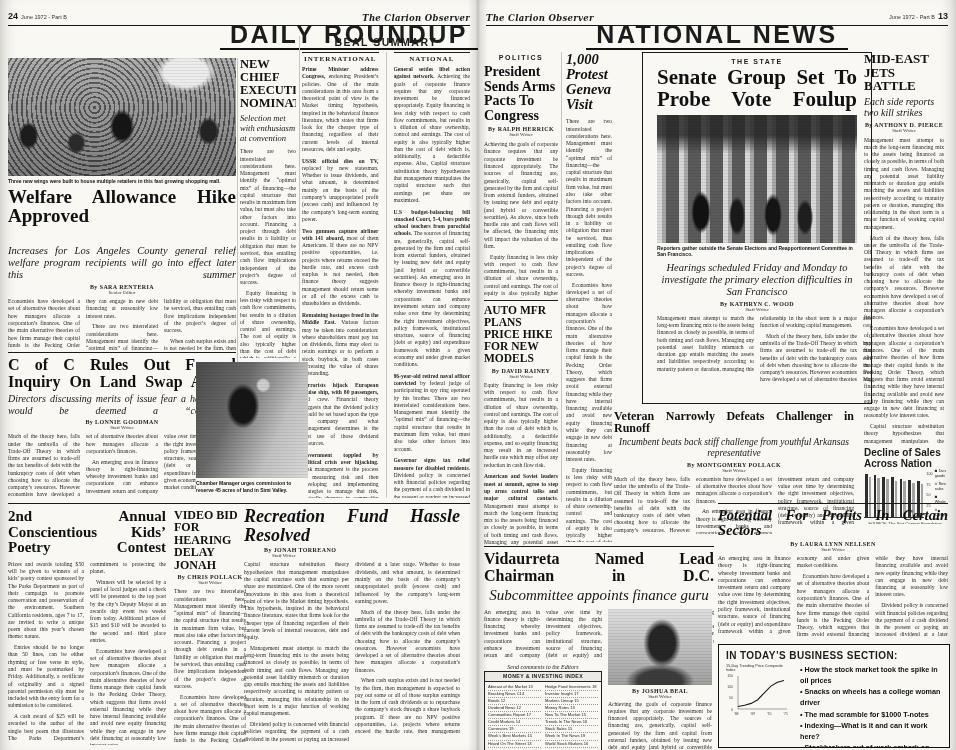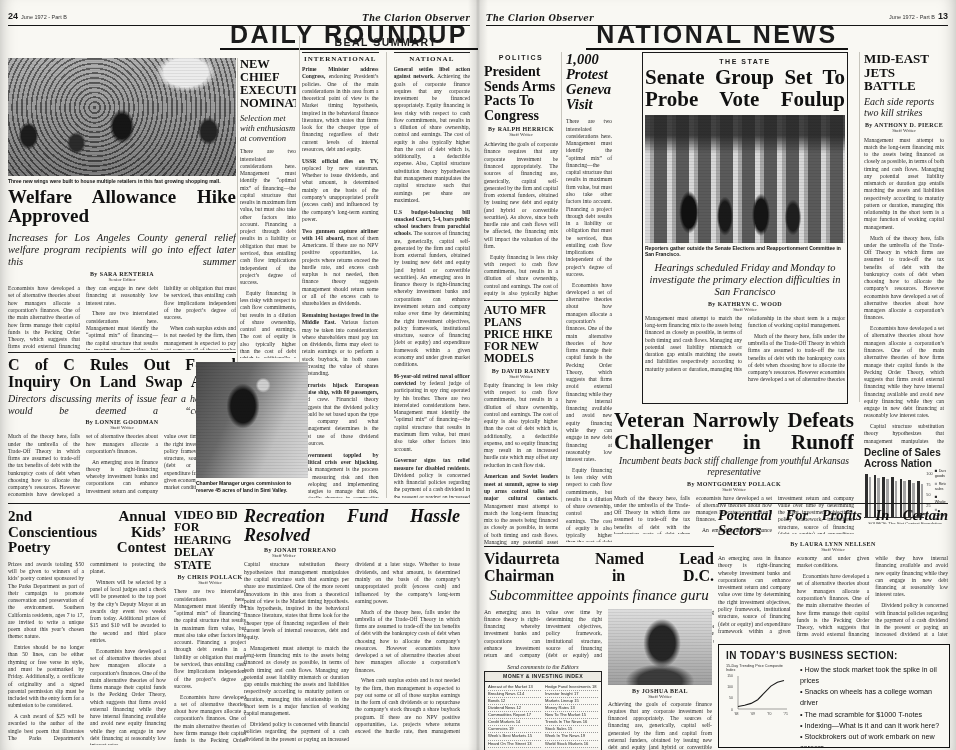--- a/index.html
+++ b/index.html
@@ -61,21 +61,21 @@
     linear-gradient(180deg,#dedede 0%,#bdbdbd 55%,#9f9f9f 100%);}
   
   .ns-title{font-family:"Liberation Sans",sans-serif;font-weight:bold;font-size:10.5px;letter-spacing:1.5px;text-align:center;margin-bottom:4px;}
   .ns-cols{display:flex;gap:7px;}
   .ns-col{width:81px;}
   .ns-col + .ns-col{border-left:1px solid #c7c5bd;padding-left:7px;}
   .ns-header{font-family:"Liberation Serif",serif;font-weight:bold;font-size:7px;letter-spacing:1px;text-align:center;border-top:1px solid #222;padding-top:2px;margin-bottom:3px;}
   .ns-items{font-size:5.6px;line-height:1.3;text-align:justify;color:#282828;}
   .ns-items p{margin:0 0 4.5px;}
   
-  #state-box{border:1.5px solid #1a1a1a;padding:5px 2px;background:#f9f8f3;}
+  #state-box{border:1.5px solid #1a1a1a;padding:5px 14px;background:#f9f8f3;}
   
   .chart-title{font-family:"Liberation Sans",sans-serif;font-weight:bold;font-size:10px;line-height:1.05;margin:2px 0 3px;}
   .chart-row{display:flex;align-items:stretch;gap:2px;height:46px;}
   .bars{display:flex;align-items:flex-end;gap:2.5px;flex:1;border-bottom:1px solid #333;padding:0 1px;}
   .bar-group{display:flex;align-items:flex-end;gap:1px;flex:1;height:100%;}
   .bar{width:2.6px;}
   .bar.s0{background:#2d2d2d;} .bar.s1{background:#a3a3a3;}
   .yticks{display:flex;flex-direction:column;justify-content:space-between;font-family:"Liberation Sans",sans-serif;font-size:3.8px;color:#444;text-align:left;width:8px;}
   .legend{display:flex;flex-direction:column;justify-content:center;gap:4px;width:26px;font-family:"Liberation Sans",sans-serif;font-size:3.8px;line-height:1.1;color:#222;}
   .legend div::before{content:"■ ";font-size:4.5px;}
@@ -92,21 +92,21 @@
   
   #business-box{border:1.5px solid #111;padding:5px 7px;background:#f9f8f3;}
   .biz-title{font-family:"Liberation Sans",sans-serif;font-weight:bold;font-size:10px;letter-spacing:.4px;margin-bottom:3px;}
   .biz-row{display:flex;gap:8px;}
   .mini-chart{width:66px;}
   .mini-title{font-family:"Liberation Sans",sans-serif;font-size:3.8px;line-height:1.15;color:#333;margin-bottom:1px;}
   .mini-plot{display:flex;gap:1px;}
   .mini-ylabels{display:flex;flex-direction:column;justify-content:space-between;font-family:"Liberation Sans",sans-serif;font-size:3.5px;color:#444;height:38px;text-align:right;width:7px;}
   .mini-xlabels{display:flex;justify-content:space-between;font-family:"Liberation Sans",sans-serif;font-size:3.5px;color:#444;width:54px;margin-left:8px;}
   .biz-bullets{list-style:none;margin:0;padding:0;flex:1;}
-  .biz-bullets li{font-family:"Liberation Sans",sans-serif;font-weight:normal;font-size:7.2px;line-height:1.55;color:#111;}
+  .biz-bullets li{font-family:"Liberation Sans",sans-serif;font-weight:bold;font-size:7.2px;line-height:1.55;color:#111;}
   .biz-bullets li::before{content:"• ";}
 </style>
 </head>
 <body>
 
 <div id="stage">
 
   <div class="page" id="left-page">
     <div class="block folio" style="left:8px;top:5px;width:462px;">
       <span><span class="pgnum">24</span><span class="edition">June 1972 - Part B</span></span>
@@ -116,21 +116,21 @@
       <span>DAILY ROUNDUP</span>
     </div>
 
     <div class="vrule" style="left:237px;top:58px;height:444px;"></div>
     <div class="vrule" style="left:299px;top:36px;height:466px;"></div>
 
     <div class="block" style="left:8px;top:58px;width:228px;height:292px;">
       <div class="photo photo-mall" style="width:228px;height:118px;"></div>
       <div class="caption">Three new wings were built to house multiple retailers in this fast growing shopping mall.</div>
       <div class="hl stretch" style="font-size:19px;margin-top:2px;">Welfare Allowance Hike Approved</div>
-      <div class="subhead stretch" style="font-size:10.5px;margin-top:6px;">Increases for Los Angeles County general relief welfare program recipients will go into effect later this summer</div>
+      <div class="subhead stretch" style="font-size:10.5px;margin-top:19px;">Increases for Los Angeles County general relief welfare program recipients will go into effect later this summer</div>
       <div class="byline">By SARA RENTERIA</div>
       <div class="byline-title">Senior Editor</div>
       <div class="body-text cols-3" style="height:92px;margin-top:3px;">
           <p>Economists have developed a set of alternative theories about how managers allocate a corporation’s finances. One of the main alternative theories of how firms manage their capital funds is the Pecking Order Theory, which suggests that firms avoid external financing while they have internal financing available and avoid new equity financing while they can engage in new debt financing at reasonably low interest rates.</p>
           <p>There are two interrelated considerations here. Management must identify the “optimal mix” of financing—the capital structure that results in maximum firm value, but must also take other factors into account. Financing a project through debt results in a liability or obligation that must be serviced, thus entailing cash flow implications independent of the project’s degree of success.</p>
           <p>When cash surplus exists and is not needed by the firm, then management is expected to pay out some or all of those surplus earnings in the form of cash dividends or to repurchase the company’s stock through a share buyback program. If there are no NPV positive opportunities, i.e. projects where returns exceed the hurdle rate, then management should return the excess cash to shareholders as dividends.</p>
         </div>
     </div>
 
     <div class="block" style="left:8px;top:352px;width:228px;height:148px;border-top:1px solid #1a1a1a;padding-top:4px;">
@@ -191,21 +191,21 @@
       <div class="body-text cols-2" style="height:195px;margin-top:5px;">
           <p>Prizes and awards totaling $50 will be given to winners of a kids’ poetry contest sponsored by The Parks Department as part of their campaign to promote conservation and preservation of the environment. Southern California residents, ages 7 to 17, are invited to write a unique poem about this year’s chosen theme: nature.</p>
           <p>Entries should be no longer than 50 lines, can be either rhyming or free verse in style, and must be postmarked by Friday. Additionally, a certificate of originality and a signed parental permission slip must be included with the entry form for a submission to be considered.</p>
           <p>A cash award of $25 will be awarded to the author of the single best poem that illustrates The Parks Department’s commitment to protecting the planet.</p>
           <p>Winners will be selected by a panel of local judges and a check will be presented to the top poet by the city’s Deputy Mayor at an awards day event two weeks from today. Additional prizes of $15 and $10 will be awarded to the second and third place entries.</p>
           <p>Economists have developed a set of alternative theories about how managers allocate a corporation’s finances. One of the main alternative theories of how firms manage their capital funds is the Pecking Order Theory, which suggests that firms avoid external financing while they have internal financing available and avoid new equity financing while they can engage in new debt financing at reasonably low interest rates.</p>
         </div>
     </div>
 
     <div class="block" style="left:174px;top:509px;width:72px;height:236px;">
-      <div class="hl" style="font-size:12px;">VIDEO BID FOR HEARING DELAY STATE</div>
+      <div class="hl" style="font-size:12px;">VIDEO BID FOR HEARING DELAY JONAH</div>
       <div class="byline">By CHRIS POLLACK</div>
       <div class="byline-title">Staff Writer</div>
       <div class="body-text" style="height:165px;margin-top:3px;">
           <p>There are two interrelated considerations here. Management must identify the “optimal mix” of financing—the capital structure that results in maximum firm value, but must also take other factors into account. Financing a project through debt results in a liability or obligation that must be serviced, thus entailing cash flow implications independent of the project’s degree of success.</p>
           <p>Economists have developed a set of alternative theories about how managers allocate a corporation’s finances. One of the main alternative theories of how firms manage their capital funds is the Pecking Order Theory, which suggests that firms avoid external financing while they have internal financing available and avoid new equity financing while they can engage in new debt financing at reasonably low interest rates.</p>
         </div>
     </div>
 
     <div class="block" style="left:244px;top:507px;width:216px;height:240px;">
       <div class="hl stretch" style="font-size:18px;font-style:italic;">Recreation Fund Hassle Resolved</div>
@@ -272,21 +272,21 @@
       <div class="byline">By KATHRYN C. WOOD</div>
       <div class="byline-title">Staff Writer</div>
       <div class="body-text cols-2" style="height:72px;margin-top:3px;">
           <p>Management must attempt to match the long-term financing mix to the assets being financed as closely as possible, in terms of both timing and cash flows. Managing any potential asset liability mismatch or duration gap entails matching the assets and liabilities respectively according to maturity pattern or duration, managing this relationship in the short term is a major function of working capital management.</p>
           <p>Much of the theory here, falls under the umbrella of the Trade-Off Theory in which firms are assumed to trade-off the tax benefits of debt with the bankruptcy costs of debt when choosing how to allocate the company’s resources. However economists have developed a set of alternative theories about how managers allocate a corporation’s finances.</p>
           <p>Capital structure substitution theory hypothesizes that management manipulates the capital structure such that earnings per share are maximized. One of the more recent innovations in this area from a theoretical point of view is the Market timing hypothesis. This hypothesis, inspired in the behavioral finance literature, states that firms look for the cheaper type of financing regardless of their current levels of internal resources, debt and equity.</p>
         </div>
     </div>
 
     <div class="block" style="left:136px;top:410px;width:240px;height:124px;">
-      <div class="hl stretch" style="font-size:21px;">Veteran Narrowly Defeats Challenger in Runoff</div>
+      <div class="hl stretch" style="font-size:12px;">Veteran Narrowly Defeats Challenger in Runoff</div>
       <div class="subhead" style="font-size:9.5px;text-align:center;margin-top:2px;">Incumbent beats back stiff challenge from youthful Arkansas representative</div>
       <div class="byline">By MONTGOMERY POLLACK</div>
       <div class="byline-title">Staff Writer</div>
       <div class="body-text cols-3" style="height:62px;margin-top:3px;">
           <p>Much of the theory here, falls under the umbrella of the Trade-Off Theory in which firms are assumed to trade-off the tax benefits of debt with the bankruptcy costs of debt when choosing how to allocate the company’s resources. However economists have developed a set of alternative theories about how managers allocate a corporation’s finances.</p>
           <p>An emerging area in finance theory is right-financing whereby investment banks and corporations can enhance investment return and company value over time by determining the right investment objectives, policy framework, institutional structure, source of financing (debt or equity) and expenditure framework within a given economy and under given market conditions.</p>
         </div>
     </div>
 
     <div class="block" style="left:386px;top:52px;width:80px;height:392px;">

